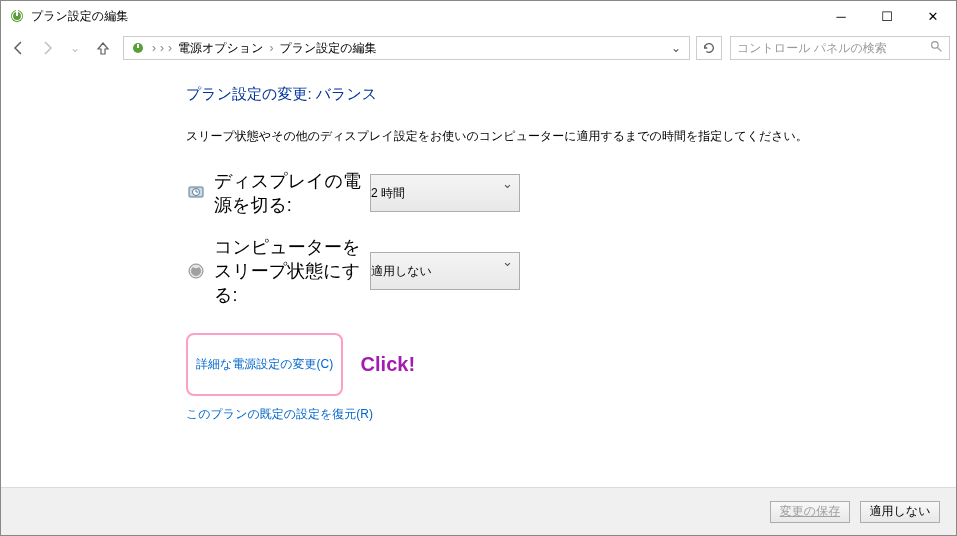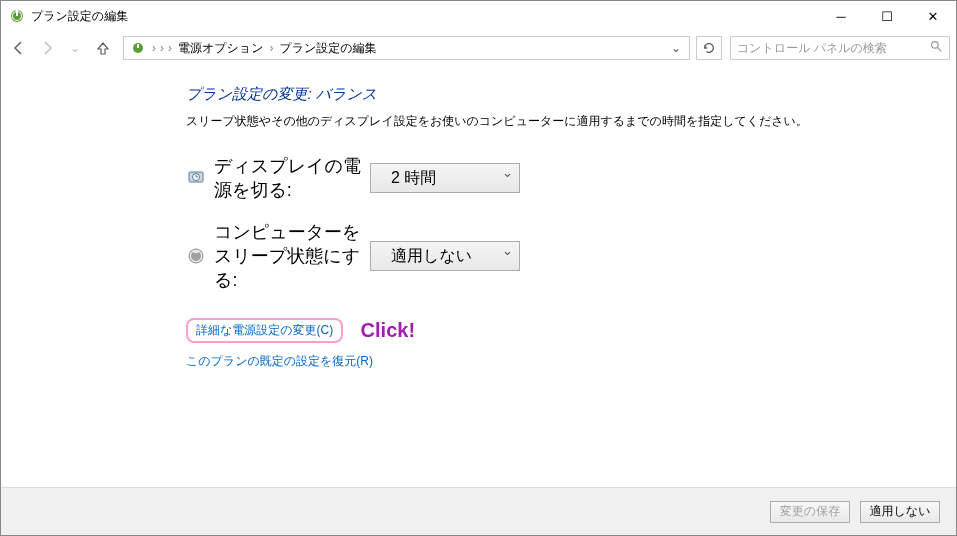--- a/index.html
+++ b/index.html
@@ -73,22 +73,21 @@
     position: relative;
   }
   .search-box .placeholder { color: #999; }
   .search-box .search-icon { position: absolute; right: 6px; color: #888; }
   .content {
     padding: 20px 0 0 185px;
   }
   .heading {
     color: #003399;
     font-size: 15px;
-    margin-bottom: 9px;
-    font-style: italic;
+    margin-bottom: 24px;
   }
   .instruction {
     font-size: 12px;
     margin-bottom: 24px;
   }
   .setting-row {
     display: flex;
     align-items: center;
     margin-bottom: 18px;
   }
@@ -96,49 +95,49 @@
     width: 20px; height: 20px;
     margin-right: 8px;
     display: flex; align-items: center; justify-content: center;
   }
   .setting-label {
     width: 156px;
     font-size: 18px;
   }
   .dropdown {
     width: 150px;
-    height: 30px;
+    height: 38px;
     border: 1px solid #adadad;
     background: linear-gradient(#f4f4f4, #e8e8e8);
     display: flex;
     align-items: center;
-    padding: 0 20px;
+    padding: 0 0;
     position: relative;
-    font-size: 16px;
+    font-size: 12px;
   }
   .dropdown::after {
     content: "⌄";
     position: absolute;
     right: 6px;
     top: 1px;
     color: #555;
     font-size: 13px;
   }
   .links-section { margin-top: 26px; }
   .link {
     color: #0066cc;
     font-size: 12px;
     cursor: pointer;
     display: inline-block;
     margin-bottom: 14px;
   }
   .highlighted-link {
     border: 2px solid #ff9ec6;
     border-radius: 8px;
-    padding: 2px 8px;
+    padding: 21px 8px;
     display: inline-block;
     margin-bottom: 10px;
   }
   .click-annotation {
     color: #a21caf;
     font-size: 20px;
     font-weight: bold;
     margin-left: 14px;
     vertical-align: middle;
   }
@@ -158,21 +157,21 @@
   .btn {
     width: 80px;
     height: 22px;
     border: 1px solid #adadad;
     background: linear-gradient(#f8f8f8, #e8e8e8);
     display: flex;
     align-items: center;
     justify-content: center;
     font-size: 12px;
   }
-  .btn.disabled { color: #a0a0a0; }
+  .btn.disabled { color: #a0a0a0; text-decoration: underline; }
 </style>
 </head>
 <body>
 
 <div class="titlebar">
   <span class="icon">
     <svg width="16" height="16" viewBox="0 0 16 16">
         <circle cx="8" cy="8" r="6" fill="#5a9e3a"></circle>
         <rect x="7" y="2" width="2" height="6" fill="#fff"></rect>
         <circle cx="8" cy="8" r="4.5" fill="none" stroke="#fff" stroke-width="1.2"></circle>

